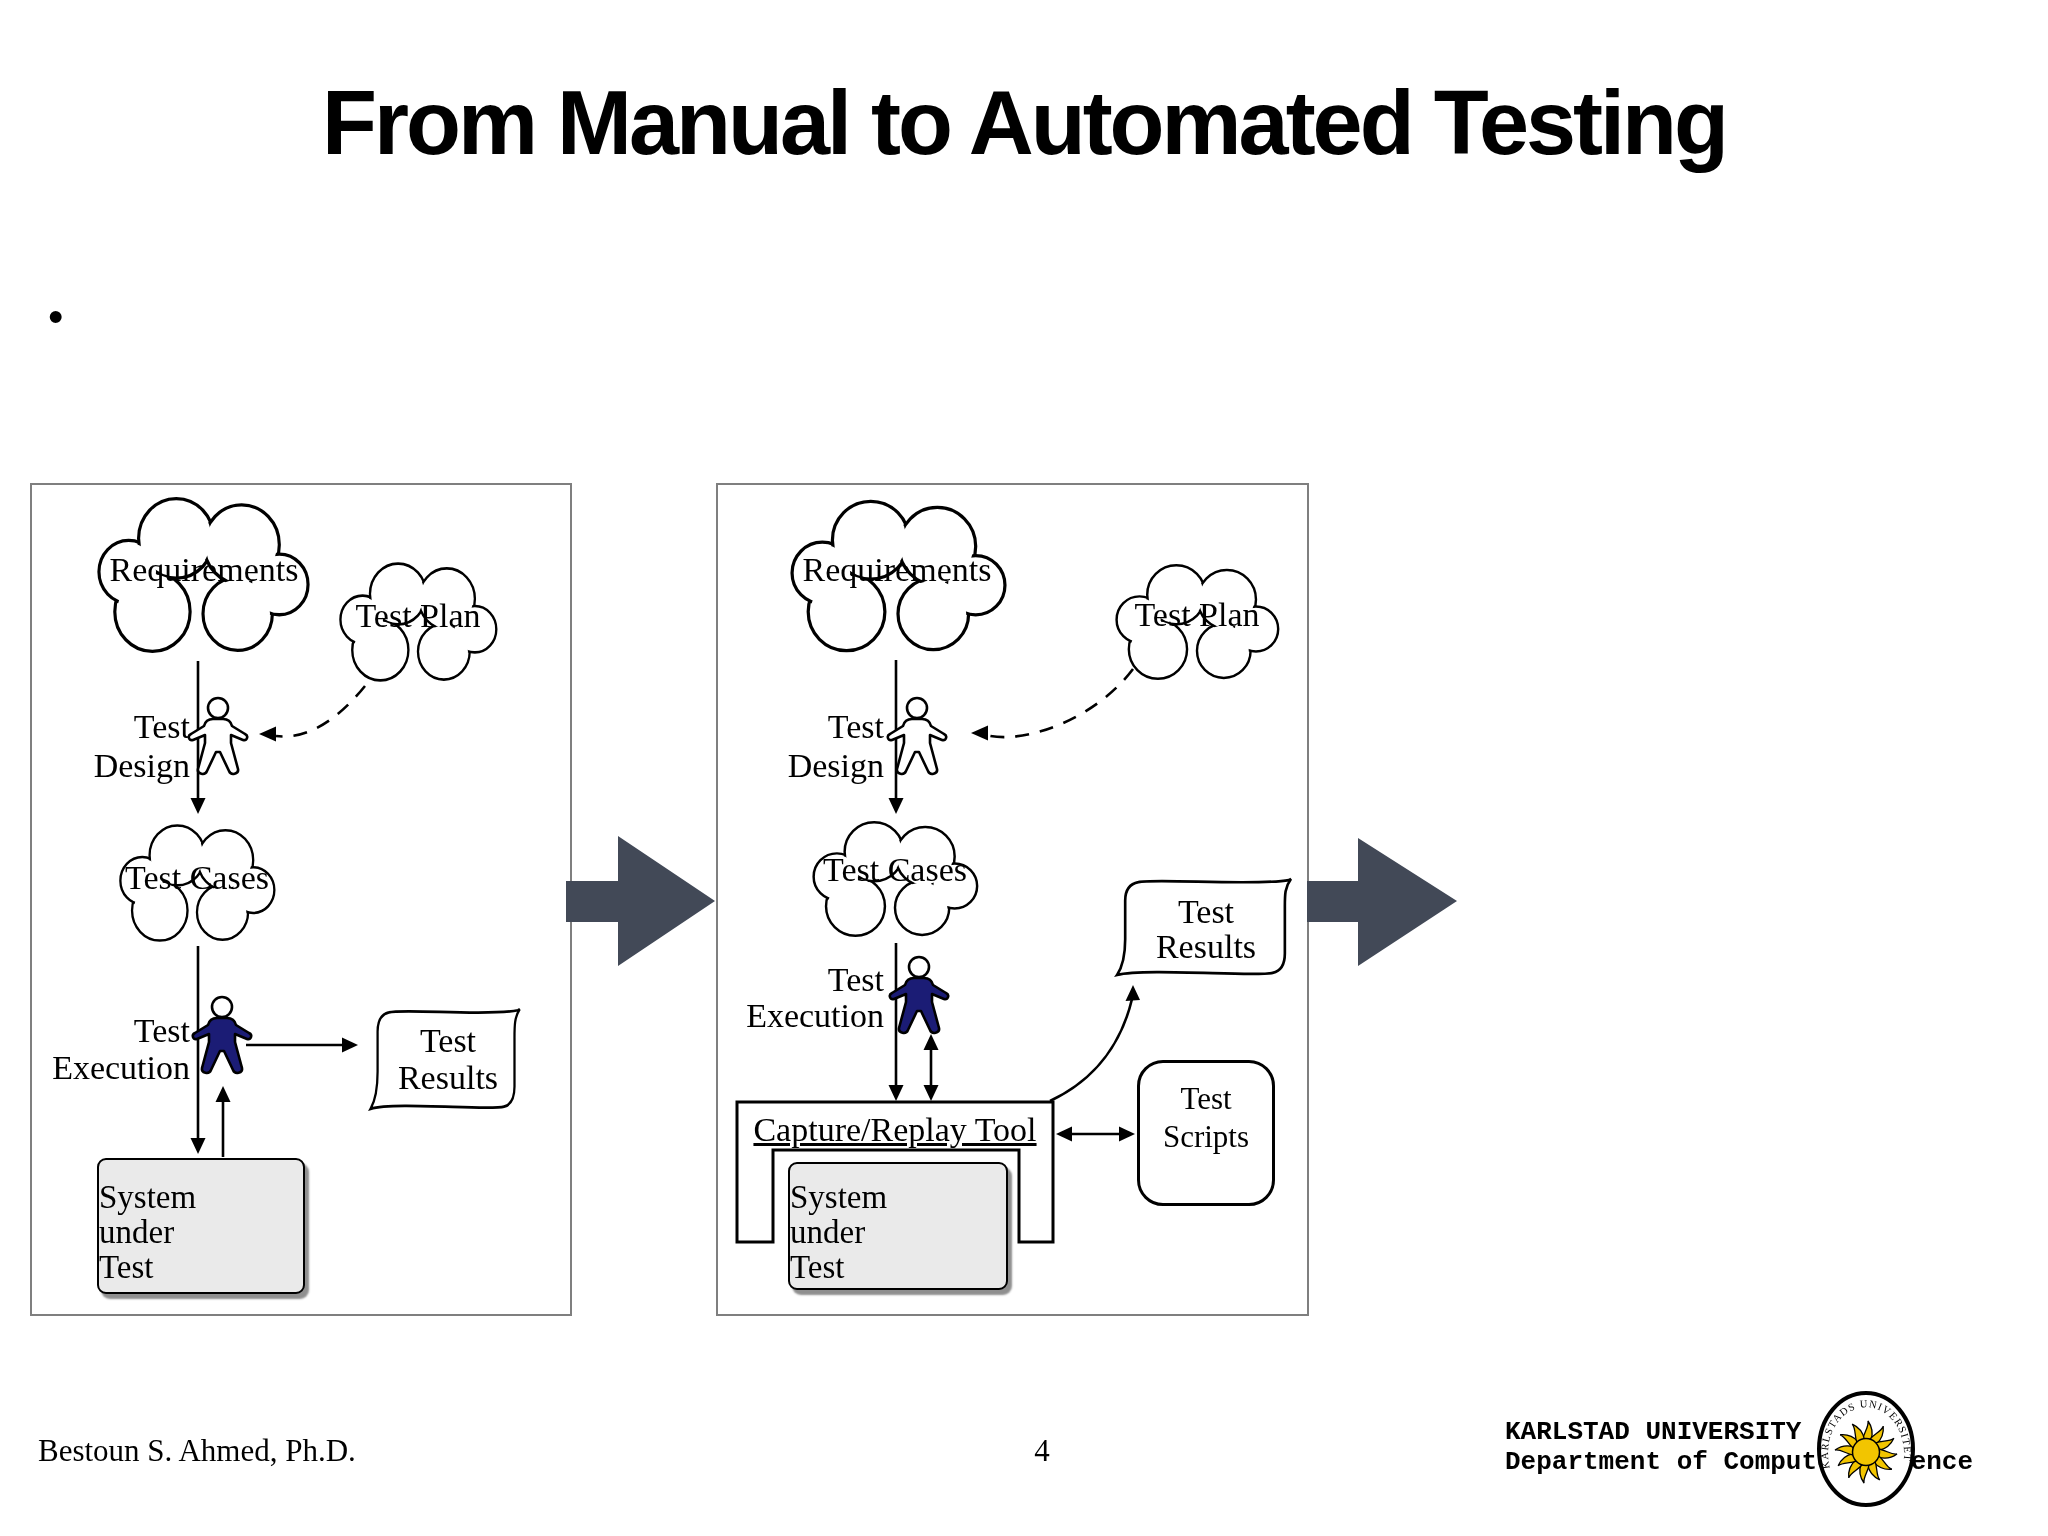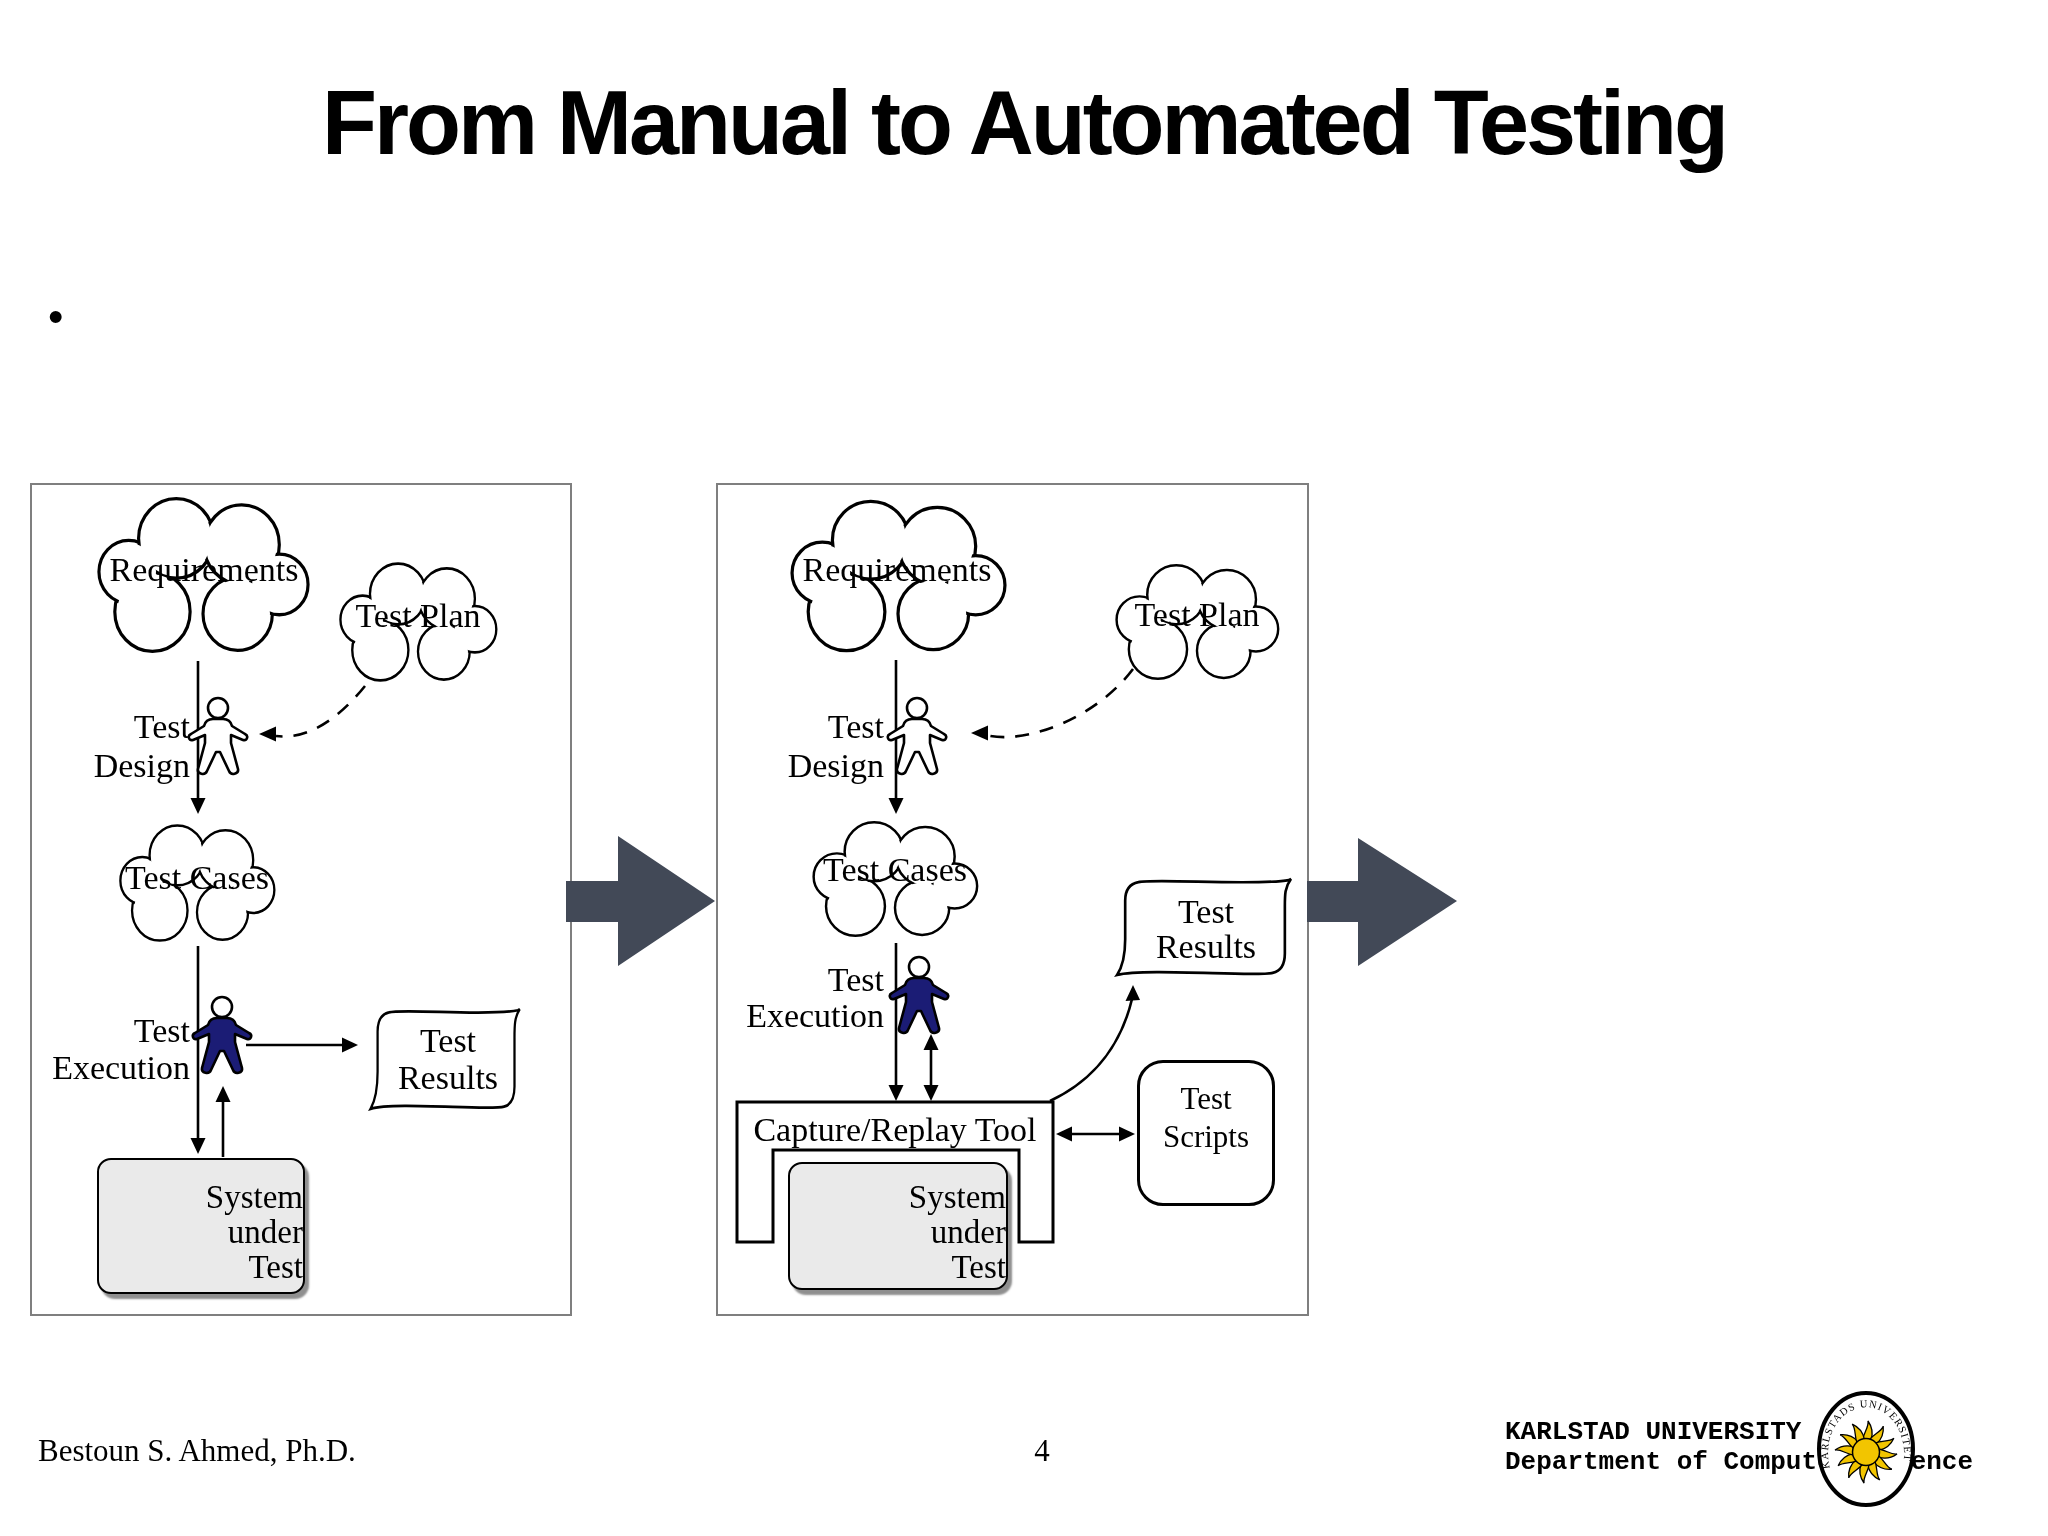--- a/index.html
+++ b/index.html
@@ -11,22 +11,22 @@
          font-weight:bold;font-size:90px;letter-spacing:-3px;line-height:104px;margin-top:13px;}
   .bullet-row{top:276px;left:48px;width:1970px;display:flex;align-items:flex-start;
               font-family:"Liberation Sans","DejaVu Sans",sans-serif;}
   .bullet-marker{font-size:44px;line-height:82px;margin-right:40px;}
   .bullet-text{font-size:62px;line-height:78px;letter-spacing:-1px;font-weight:400;color:#161616;}
   .frame{border:2.5px solid var(--frame-border,#7f7f7f);background:#fff;box-sizing:border-box;}
   .cloud{pointer-events:none;}
   .lbl{font-size:34px;line-height:38px;white-space:pre-line;}
   .lbl.rt{text-align:right;}
   .lbl.ctr{text-align:center;}
-  .sut{background:var(--sut-fill,#eaeaea);border:2.5px solid #000;border-radius:14px;
-       box-shadow:4px 5px 2px #8f8f8f;box-sizing:border-box;text-align:right;
+  .sut{background:var(--sut-fill,#eaeaea);border:2.5px solid #000;border-radius:9px;
+       box-shadow:4px 5px 2px #8f8f8f;box-sizing:border-box;text-align:left;
        font-size:33px;white-space:pre-line;}
   .scripts-box{background:#fff;border:3px solid #000;border-radius:26px;box-sizing:border-box;
        text-align:center;font-size:31px;line-height:38px;white-space:pre-line;padding-top:17px;}
   .overlay{left:0;top:0;}
   .footer-author{top:1433px;left:38px;font-size:31px;text-align:right;}
   .footer-page{top:1433px;left:1002px;width:80px;text-align:center;font-size:31px;}
   .footer-uni{top:1417px;left:1505px;font-size:26px;line-height:30px;font-weight:bold;font-family:Liberation Mono, monospace;}
 </style>
 </head>
 <body>
@@ -193,21 +193,21 @@
 
   <div class="abs lbl ctr" style="left:787px;top:551px;width:220px;">Requirements</div>
   <div class="abs lbl ctr" style="left:1117px;top:596px;width:160px;">Test Plan</div>
   <div class="abs lbl rt" style="left:712px;top:707px;width:172px;line-height:39px;">Test
 Design</div>
   <div class="abs lbl ctr" style="left:815px;top:851px;width:160px;">Test Cases</div>
   <div class="abs lbl rt" style="left:712px;top:962px;width:172px;line-height:36px;">Test
 Execution</div>
   <div class="abs lbl ctr" style="left:1126px;top:894px;width:160px;line-height:35px;">Test
 Results</div>
-  <div class="abs lbl ctr" style="left:737px;top:1111px;width:316px;font-size:34px;">Capture/Replay Tool</div>
+  <div class="abs lbl ctr" style="left:737px;top:1111px;width:316px;font-size:34px;text-decoration:underline;">Capture/Replay Tool</div>
   <div class="abs scripts-box" style="left:1137px;top:1060px;width:138px;height:146px;">Test
 Scripts</div>
   <div class="abs sut" style="left:788px;top:1162px;width:220px;height:128px;padding-top:16px;line-height:35px;">System
 under
 Test</div>
 
   <div class="abs footer-author">Bestoun S. Ahmed, Ph.D.</div>
   <div class="abs footer-page">4</div>
   <div class="abs footer-uni">
     <div>KARLSTAD UNIVERSITY</div>

